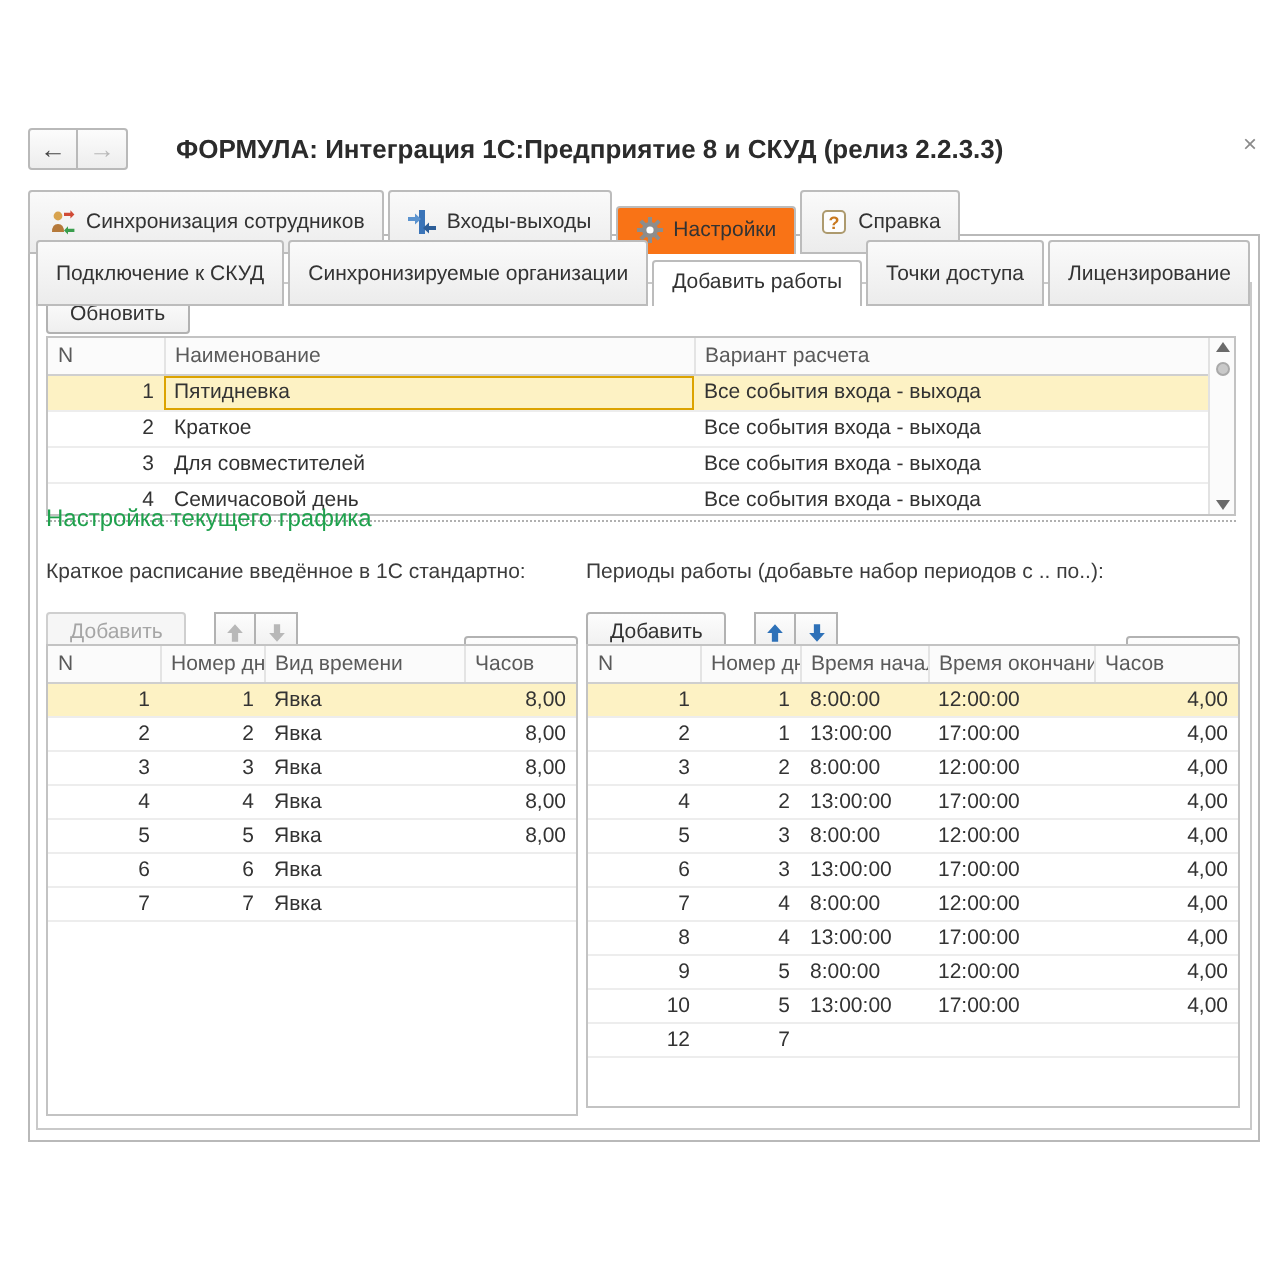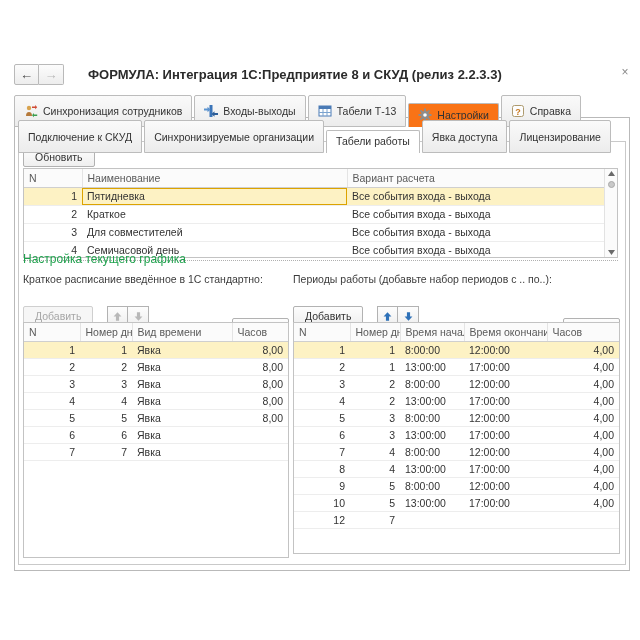--- a/index.html
+++ b/index.html
@@ -47,21 +47,21 @@
 
   
   .ptoolbar { position:absolute; top:294px; display:flex; align-items:center; }
   .ptoolbar.left  { left:23px;  width:266px; }
   .ptoolbar.right { left:293px; width:327px; }
   .ptoolbar .arrow-group { margin-left:14px; }
   .ptoolbar .more { margin-left:auto;margin-top:24px; }
 
   
   .sec-heading { position:absolute; left:23px; top:252px; font-size:12px; color:#1fa14d; }
-  .plabel { position:absolute; top:273px; font-size:10.5px; color:#3c3c3c; white-space:nowrap; }
+  .plabel { position:absolute; top:280px; font-size:10.5px; color:#3c3c3c; white-space:nowrap; }
   .plabel.left { left:23px; } .plabel.right { left:293px; }
   .dotted-sep { position:absolute; left:23px; top:260px; width:595px; border-top:1px dotted #b0b0b0; }
 
   
   .tblbox { position:absolute; border:1px solid #c3c3c3; background:#fff; overflow:hidden; }
   .tblbox.main  { left:23px; top:168px; width:595px; height:90px; }
   .tblbox.small-left  { left:23px;  top:322px; width:266px; height:236px; }
   .tblbox.small-right { left:293px; top:322px; width:327px; height:232px; }
   table.tbl { border-collapse:collapse; table-layout:fixed; width:100%; font-size:10.5px; }
   .tblbox.main table.tbl { width:calc(100% - 13px); }
@@ -113,32 +113,20 @@
   <div class="tab">
     <span class="ticon">
       <svg width="14" height="14" viewBox="0 0 14 14">
         <rect x="5.5" y="1" width="3" height="12" fill="#3a74b8"></rect>
         <path d="M0 4.5 l3.5 0 l0-1.7 l3 2.7 l-3 2.7 l0-1.7 l-3.5 0 z" fill="#5b93cf"></path>
         <path d="M14 9 l-3.5 0 l0-1.7 l-3 2.7 l3 2.7 l0-1.7 l3.5 0 z" fill="#2d5e98"></path>
       </svg>
     </span>
     <span>Входы-выходы</span>
   </div>
-  <div class="tab">
-    <span class="ticon">
-      <svg width="14" height="14" viewBox="0 0 14 14">
-        <rect x="1" y="2" width="12" height="10" fill="#fff" stroke="#4a7ab5"></rect>
-        <rect x="1" y="2" width="12" height="3" fill="#4a7ab5"></rect>
-        <line x1="1" y1="8.5" x2="13" y2="8.5" stroke="#7ba3cf"></line>
-        <line x1="5" y1="5" x2="5" y2="12" stroke="#7ba3cf"></line>
-        <line x1="9" y1="5" x2="9" y2="12" stroke="#7ba3cf"></line>
-      </svg>
-    </span>
-    <span>Табели Т-13</span>
-  </div>
   <div class="tab active">
     <span class="ticon">
       <svg width="14" height="14" viewBox="0 0 14 14">
         <g fill="#8d8d8d">
           <rect x="6" y="0.5" width="2" height="13"></rect>
           <rect x="0.5" y="6" width="13" height="2"></rect>
           <rect x="6" y="0.5" width="2" height="13" transform="rotate(45 7 7)"></rect>
           <rect x="6" y="0.5" width="2" height="13" transform="rotate(-45 7 7)"></rect>
           <circle cx="7" cy="7" r="4"></circle>
         </g>
@@ -161,24 +149,24 @@
 <div class="main-panel"></div>
 
 <div class="subtabs">
   <div class="tab">
     <span>Подключение к СКУД</span>
   </div>
   <div class="tab">
     <span>Синхронизируемые организации</span>
   </div>
   <div class="tab active">
-    <span>Табели работы</span>
-  </div>
-  <div class="tab">
-    <span>Явка доступа</span>
+    <span>Добавить работы</span>
+  </div>
+  <div class="tab">
+    <span>Точки доступа</span>
   </div>
   <div class="tab">
     <span>Лицензирование</span>
   </div>
 </div>
 
 <div class="inner-panel"></div>
 
 <button class="btn refresh-btn">
   <span>Обновить</span>

